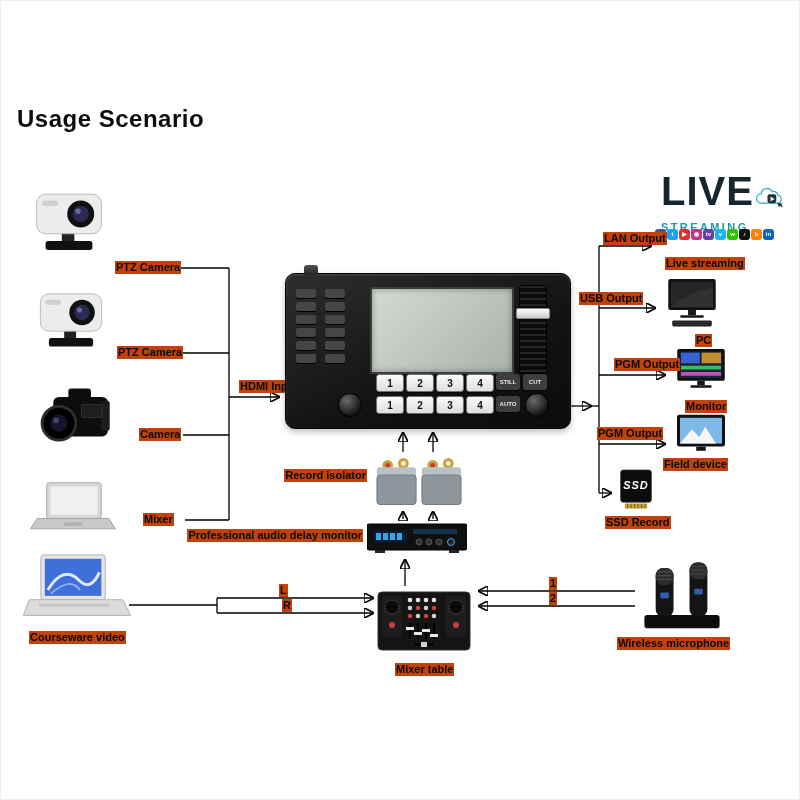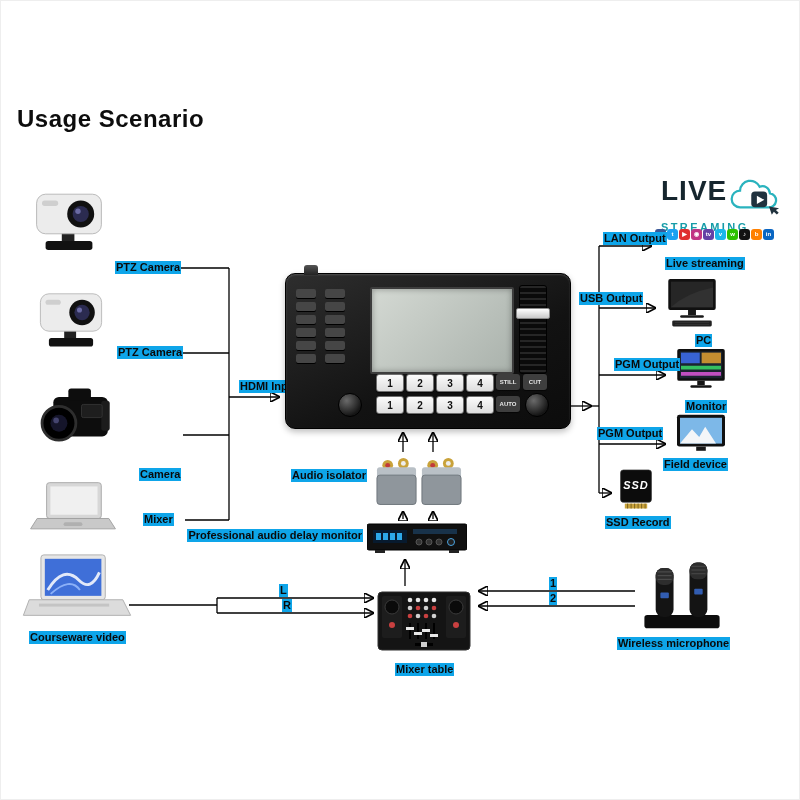--- a/index.html
+++ b/index.html
@@ -6,21 +6,21 @@
   #canvas{
     position:relative;width:800px;height:800px;background:#fff;overflow:hidden;
     font-family:"Liberation Sans",sans-serif;border:1px solid #eee;box-sizing:border-box;
   }
   #page-title{
     position:absolute;left:16px;top:104px;margin:0;
     font-size:24px;font-weight:bold;color:#0d0d0d;letter-spacing:.5px;
   }
   .lbl{
     position:absolute;font-size:11px;font-weight:bold;color:#0a0a0a;
-    background:#0ea5e9;padding:0 1px;white-space:nowrap;line-height:13px;
+    background:#c2410c;padding:0 1px;white-space:nowrap;line-height:13px;
   }
   .dev{position:absolute;}
   .dev svg{display:block;width:100%;height:100%;}
   #connector-layer{position:absolute;left:0;top:0;width:800px;height:800px;}
   #connector-layer path{fill:none;stroke:#000;stroke-width:1.3;}
 
   
   #switcher{
     position:absolute;left:284px;top:272px;width:284px;height:154px;
     background:linear-gradient(155deg,#2e2e2e,#121212 60%,#0c0c0c);
@@ -57,21 +57,21 @@
   }
   .sw-knob{
     position:absolute;width:22px;height:22px;border-radius:50%;
     background:radial-gradient(circle at 35% 30%,#6a6a6a,#151515 72%);
     border:1px solid #000;
   }
 
   
   #live-logo{position:absolute;left:660px;top:176px;width:124px;height:52px;}
   #live-logo .row{display:flex;align-items:flex-start;}
-  .live-word{font-size:28px;line-height:28px;font-weight:bold;color:#16262e;letter-spacing:1px;}
+  .live-word{font-size:40px;line-height:28px;font-weight:bold;color:#16262e;letter-spacing:1px;}
   .streaming-word{font-size:11px;font-weight:bold;color:#169ca8;letter-spacing:2.4px;margin-top:2px;}
   #social-row{position:absolute;left:654px;top:228px;display:flex;gap:1px;}
   .soc{
     width:11px;height:11px;border-radius:3px;color:#fff;
     font-size:6px;font-weight:bold;line-height:11px;text-align:center;overflow:hidden;
   }
   #ssd-text{
     position:absolute;left:614px;top:478px;width:42px;text-align:center;
     color:#fff;font-size:11px;font-weight:bold;letter-spacing:1px;font-style:italic;
   }
@@ -168,21 +168,21 @@
       <rect x="22" y="8" width="58" height="38" fill="#3f6fd8"></rect>
       <path d="M25 40 q16 -26 32 -10 q12 12 21 -8" stroke="#ffffff" fill="none" stroke-width="3" opacity="0.85"></path>
       <path d="M28 44 q20 -18 30 -4" stroke="#9fc0ff" fill="none" stroke-width="2" opacity="0.8"></path>
       <path d="M6 50 h96 l8 16 h-110 z" fill="#dcdcdc" stroke="#b0b0b0"></path>
       <rect x="16" y="54" width="72" height="3" fill="#c4c4c4"></rect>
     </svg>
   </div>
 
   <div class="lbl" style="left:114px;top:260px;">PTZ Camera</div>
   <div class="lbl" style="left:116px;top:345px;">PTZ Camera</div>
-  <div class="lbl" style="left:138px;top:427px;margin-top:40px;">Camera</div>
+  <div class="lbl" style="left:138px;top:427px;">Camera</div>
   <div class="lbl" style="left:142px;top:512px;">Mixer</div>
   <div class="lbl" style="left:28px;top:630px;">Courseware video</div>
   <div class="lbl" style="left:238px;top:379px;">HDMI Input</div>
 
   <div id="switcher">
     <div class="sw-antenna"></div>
     <div class="sw-grid">
       <div class="sw-btn-s"></div>
       <div class="sw-btn-s"></div>
       <div class="sw-btn-s"></div>
@@ -286,21 +286,21 @@
         <rect x="29" y="40" width="8" height="3"></rect>
           <rect x="37" y="45" width="8" height="3"></rect>
         <rect x="45" y="42" width="8" height="3"></rect>
           <rect x="53" y="47" width="8" height="3"></rect>
       </g>
       <rect x="38" y="56" width="18" height="3" fill="#000"></rect>
       <rect x="44" y="55" width="6" height="5" fill="#d0d0d0"></rect>
     </svg>
   </div>
 
-  <div class="lbl" style="right:432px;top:468px;">Audio isolator</div>
+  <div class="lbl" style="right:432px;top:468px;">Record isolator</div>
   <div class="lbl" style="right:436px;top:528px;">Professional audio delay monitor</div>
   <div class="lbl" style="left:394px;top:662px;">Mixer table</div>
   <div class="lbl" style="left:278px;top:583px;">L</div>
   <div class="lbl" style="left:281px;top:598px;">R</div>
   <div class="lbl" style="left:548px;top:576px;">1</div>
   <div class="lbl" style="left:548px;top:591px;">2</div>
 
   <div class="dev" style="left:634px;top:552px;width:94px;height:80px;">
     <svg viewBox="0 0 100 85">
       <rect x="10" y="66" width="80" height="14" rx="3" fill="#0d0d0d"></rect>

